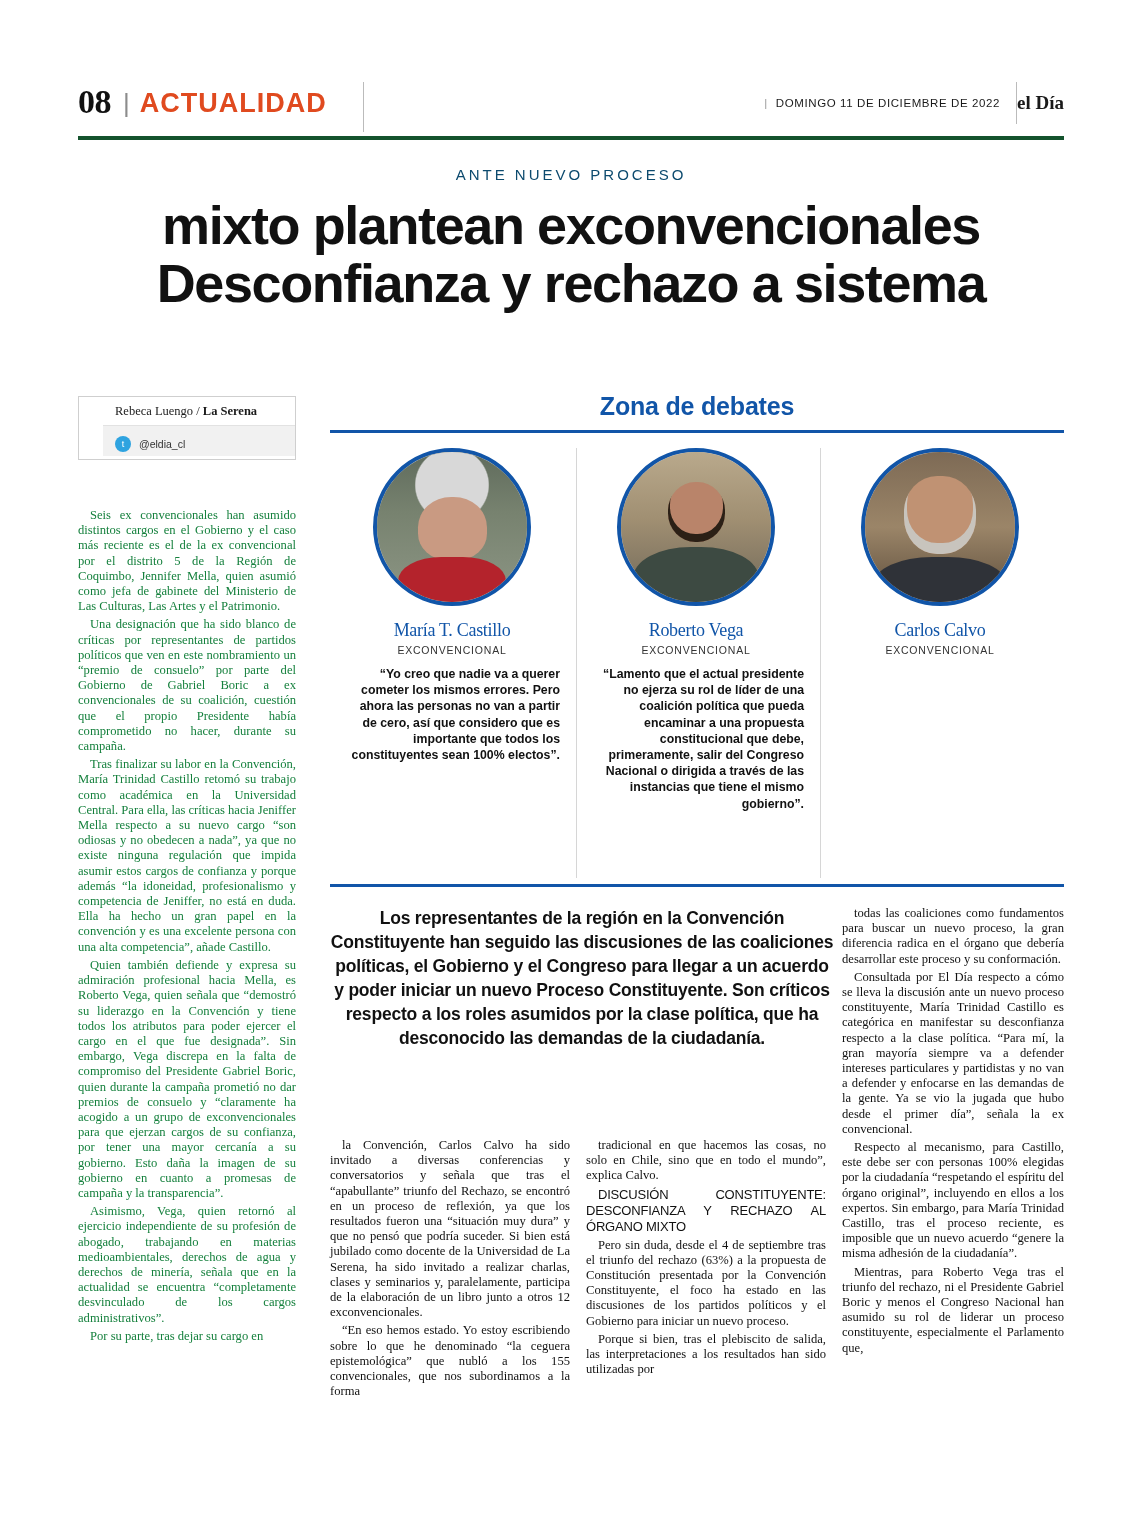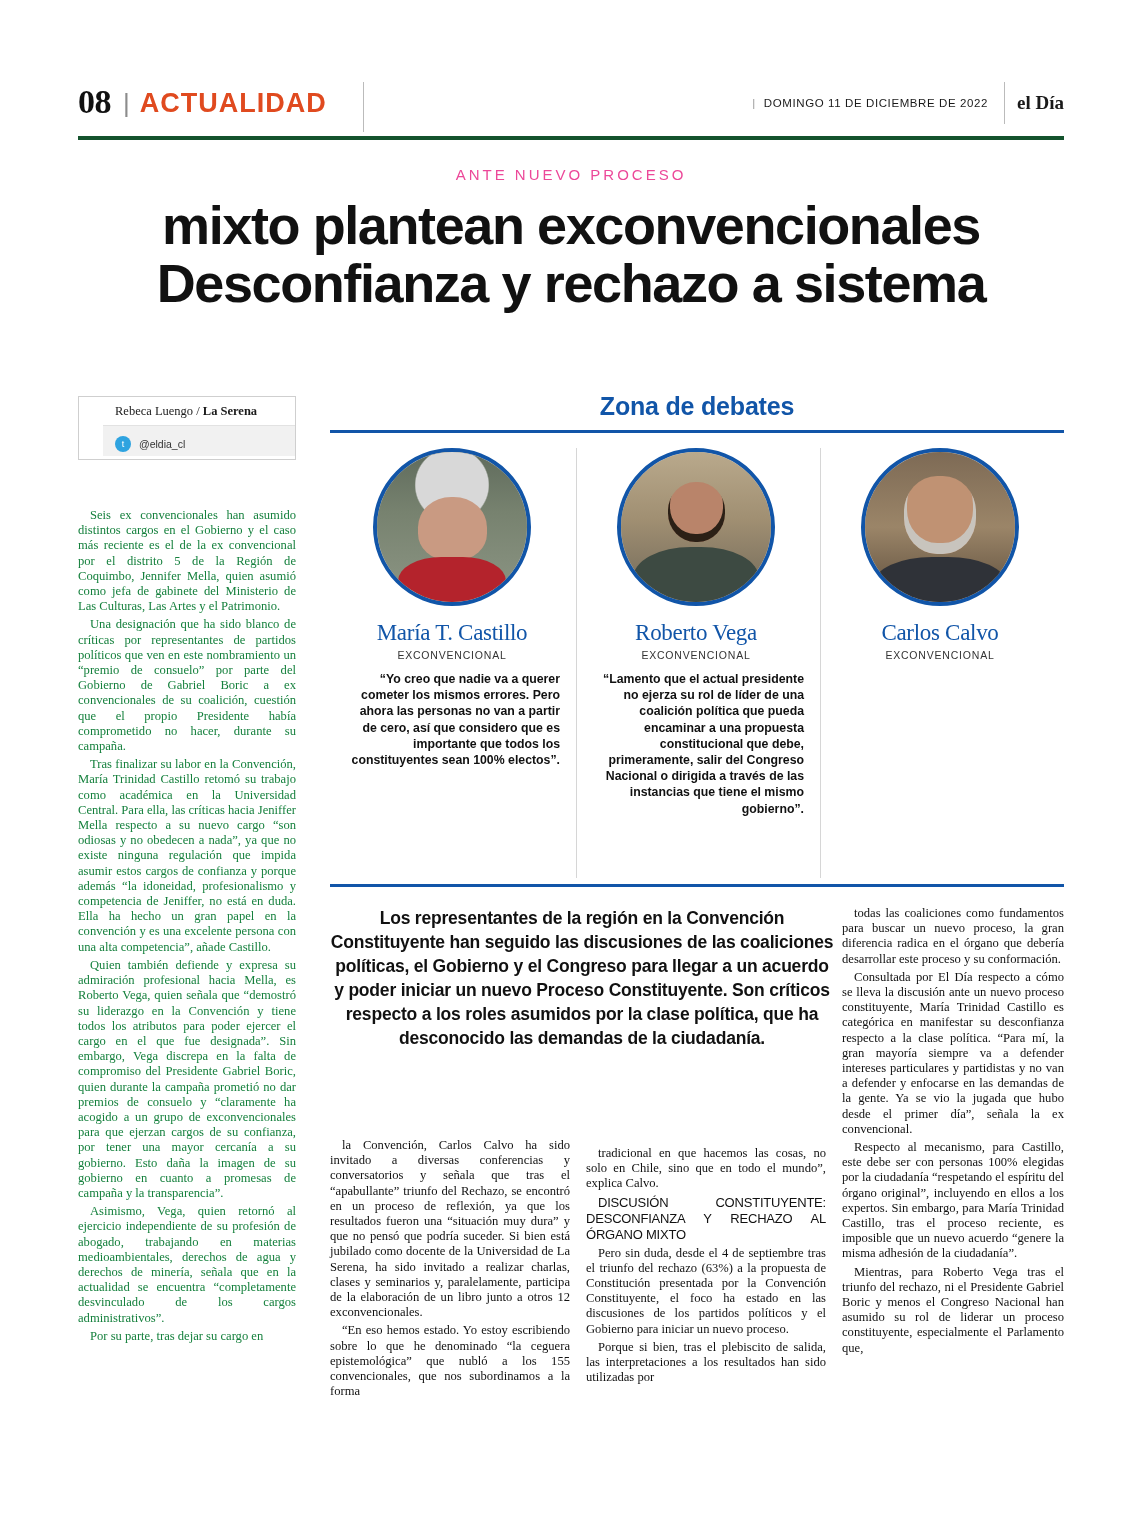--- a/index.html
+++ b/index.html
@@ -28,29 +28,29 @@
   .page-sep { font-size:26px; color:#8c8c8c; margin:0 10px 0 12px; line-height:42px;}
   .section-name {
     color:#e04a1f; font-size:27px; font-weight:bold; letter-spacing:1px;
     line-height:42px;
   }
   .rule-vert { width:1px; background:#bbb; height:50px; margin-left:36px; }
   .head-right { margin-left:auto; display:flex; align-items:center; gap:12px; }
   .head-date { font-size:11.5px; letter-spacing:0.6px; color:#1a1a1a; line-height:42px;}
   .head-date .pipe { color:#9a9a9a; margin-right:8px; }
   .brand-box {
-    border-left:1px solid #bbb; padding-left:12px; margin-left:4px;
+    border-left:1px solid #bbb; margin-left:4px;
     font-family:"Liberation Serif", serif; font-weight:bold; font-size:19px;
     line-height:42px;
   }
 
   
   .kicker {
     position:absolute; left:78px; top:166px; width:986px;
-    text-align:center; color:#ec4899; font-size:15px; letter-spacing:3px;
+    text-align:center; color:#0c4a6e; font-size:15px; letter-spacing:3px;
   }
   .headline {
     position:absolute; left:78px; top:196px; width:986px;
     text-align:center;
     font-family:"Liberation Sans", sans-serif;
     font-weight:bold; font-size:54px; line-height:58px;
     letter-spacing:-1.4px; color:#111;
   }
 
   
@@ -104,21 +104,21 @@
   .persons { position:absolute; left:330px; top:448px; width:734px; height:430px; display:flex; }
   .person { width:244px; padding:0 8px; display:flex; flex-direction:column; align-items:center; }
   .photo-wrap {
     width:158px; height:158px; border-radius:50%;
     border:4px solid #1155a8; overflow:hidden; position:relative;
     background:#c9c9c9;
   }
   .photo-inner { position:absolute; inset:0; }
   .p-name {
     margin-top:14px; font-family:"Liberation Serif", serif; color:#1155a8;
-    font-size:23px; font-weight:normal; letter-spacing:-0.3px;
+    font-size:18px; font-weight:normal; letter-spacing:-0.3px;
   }
   .p-role { margin-top:3px; font-size:10.5px; letter-spacing:0.8px; color:#333; }
   .p-quote {
     margin-top:10px; text-align:right; font-weight:bold; font-size:12.3px;
     line-height:16.2px; color:#111; padding:0 6px;
   }
 
   
   .standfirst {
     position:absolute; left:330px; top:906px; width:504px;
@@ -133,21 +133,21 @@
     font-size:12.6px; line-height:15.2px; text-align:justify; color:#111;
   }
   .bcol p { margin:0; text-indent:12px; }
   .bcol p + p { margin-top:3px; }
   .subhead {
     font-family:"Liberation Sans", sans-serif;
     font-weight:normal; font-size:13px; line-height:16px;
     text-indent:0; margin:12px 0 6px 0; letter-spacing:-0.2px;
   }
   #bcol1 { left:330px; top:1138px; width:240px; height:355px; }
-  #bcol2 { left:586px; top:1138px; width:240px; height:355px;margin-top:8px; }
+  #bcol2 { left:586px; top:1138px; width:240px; height:355px; }
   #bcol3 { left:842px; top:906px; width:222px; height:590px; }
 
   
   .ph1 { background:
       radial-gradient(circle at 50% 22%, #d8d8d8 0 26%, rgba(0,0,0,0) 27%),
       linear-gradient(180deg,#5f6b5c 0%, #77826f 40%, #8d9685 100%);
   }
   .ph1::after{
     content:""; position:absolute; left:27%; top:30%; width:46%; height:42%;
     background:#c99a82; border-radius:48% 48% 42% 42%;

